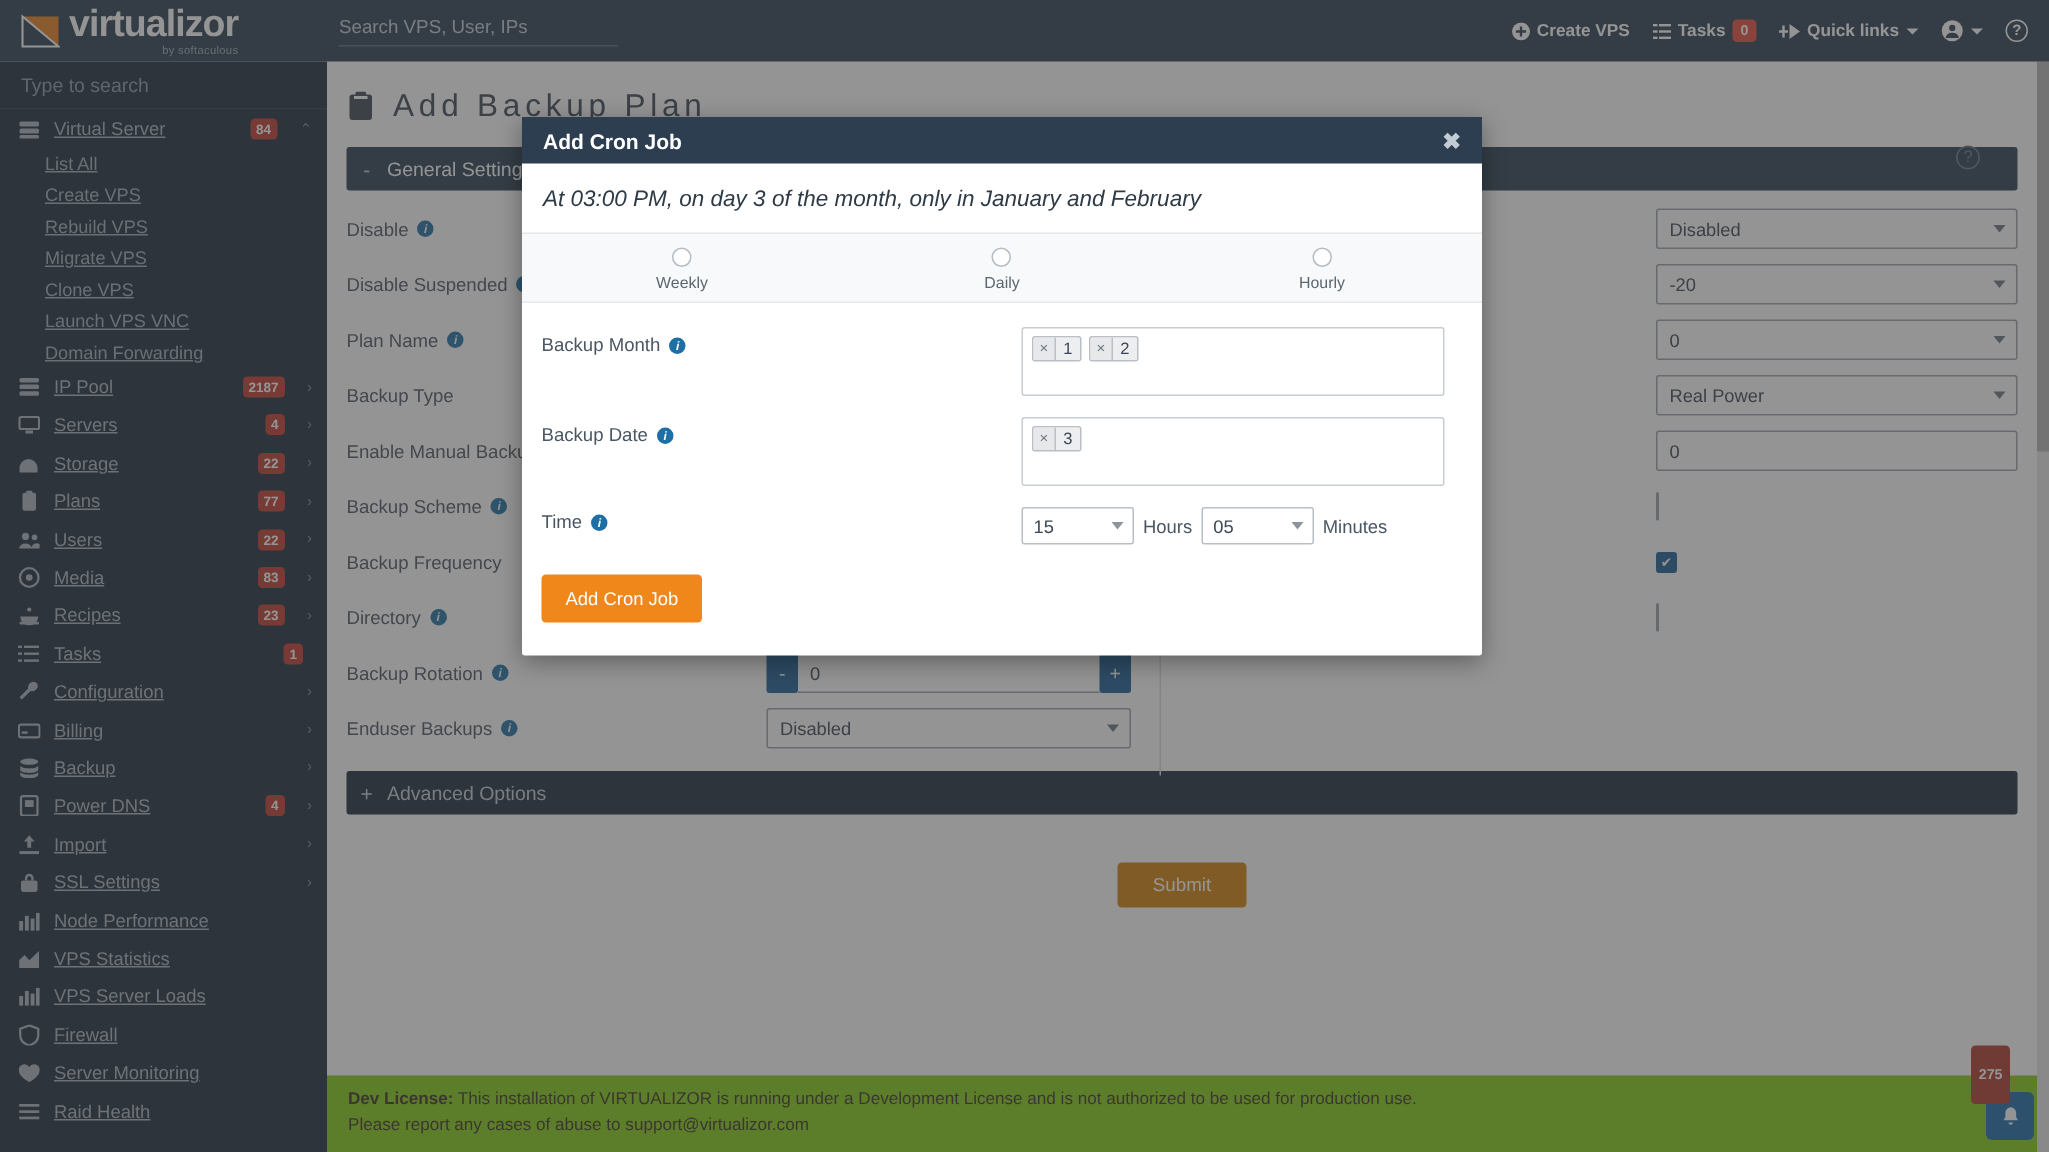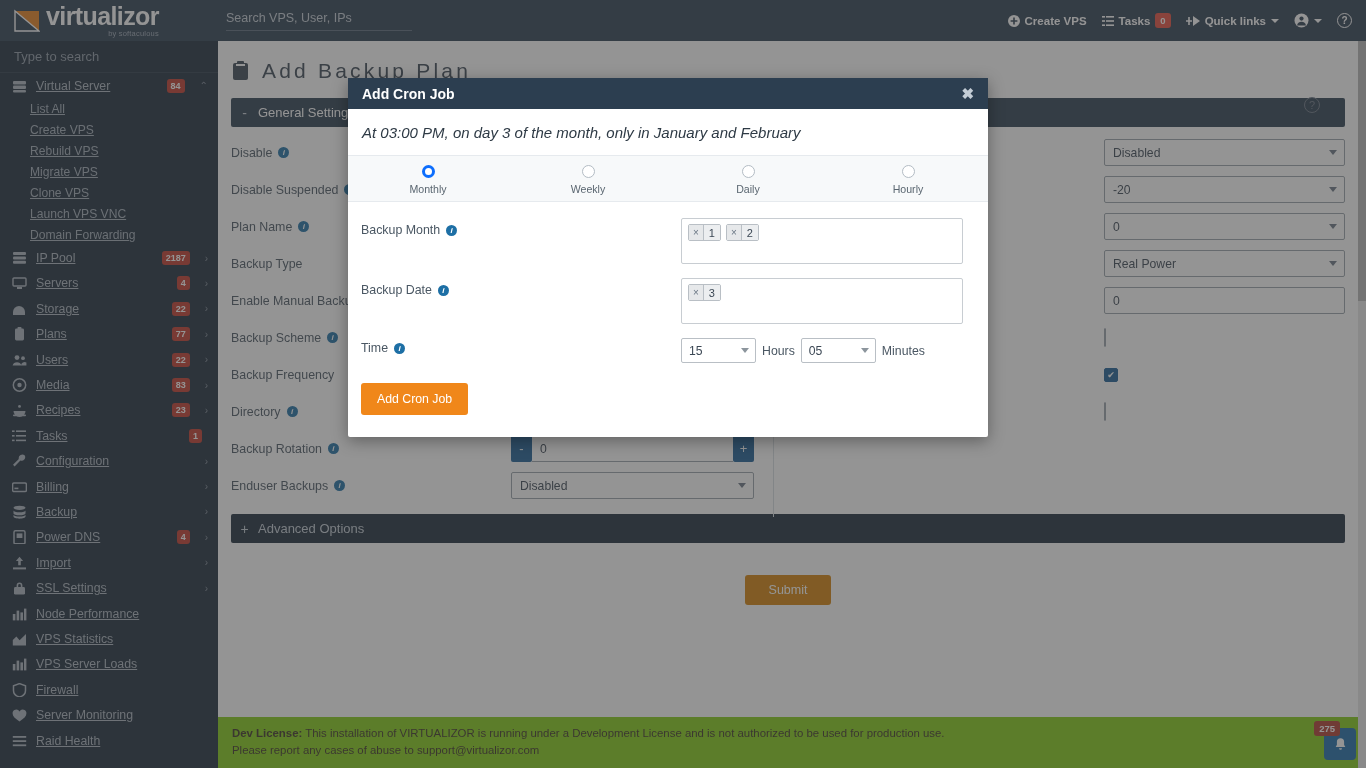--- a/index.html
+++ b/index.html
@@ -122,21 +122,21 @@
     background: #84cc16; color: #3a3222; font-size: 11.4px; padding: 8px 0 0 14px; line-height: 17px;
   }
   .footer b { font-weight: 700; }
   .bell {
     position: absolute; right: 10px; bottom: 8px; width: 32px; height: 32px;
     background: #1b6ca8; border-radius: 4px; color: #fff;
     display: flex; align-items: center; justify-content: center; font-size: 15px;
   }
   .bell-badge {
     position: absolute; right: 26px; bottom: 32px; background: #b03a2e; color: #fff;
-    font-size: 9.5px; font-weight: 700; border-radius: 3px; padding: 1px 5px; line-height: 13px;
+    font-size: 9.5px; font-weight: 700; border-radius: 3px; padding: 13px 5px; line-height: 13px;
   }
   .scrollbar { position: absolute; top: 41px; right: 0; width: 8px; height: 727px; background: #e6e6e6; z-index: 35; }
   .scrollbar .thumb { position: absolute; top: 0; left: 0; width: 8px; height: 260px; background: #b6b6b6; }
 
   
   .overlay { position: absolute; inset: 0; background: rgba(60,60,60,0.55); z-index: 50; }
   .modal {
     position: absolute; left: 348px; top: 78px; width: 640px; z-index: 60;
     background: #fff; box-shadow: 0 4px 16px rgba(0,0,0,.35); border-radius: 2px;
   }
@@ -635,24 +635,20 @@
 <div class="modal">
   <div class="modal-head">
     <span>Add Cron Job</span>
     <span class="modal-close">✖</span>
   </div>
 
   <div class="cron-desc">At 03:00 PM, on day 3 of the month, only in January and February</div>
 
   <div class="tabs">
     <div class="tab">
-      <span class="radio on"></span>
-      <span class="tab-lbl">Monthly</span>
-    </div>
-    <div class="tab">
       <span class="radio"></span>
       <span class="tab-lbl">Weekly</span>
     </div>
     <div class="tab">
       <span class="radio"></span>
       <span class="tab-lbl">Daily</span>
     </div>
     <div class="tab">
       <span class="radio"></span>
       <span class="tab-lbl">Hourly</span>

